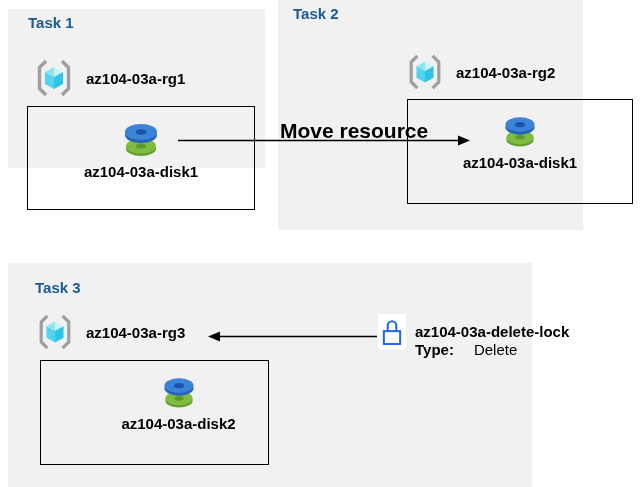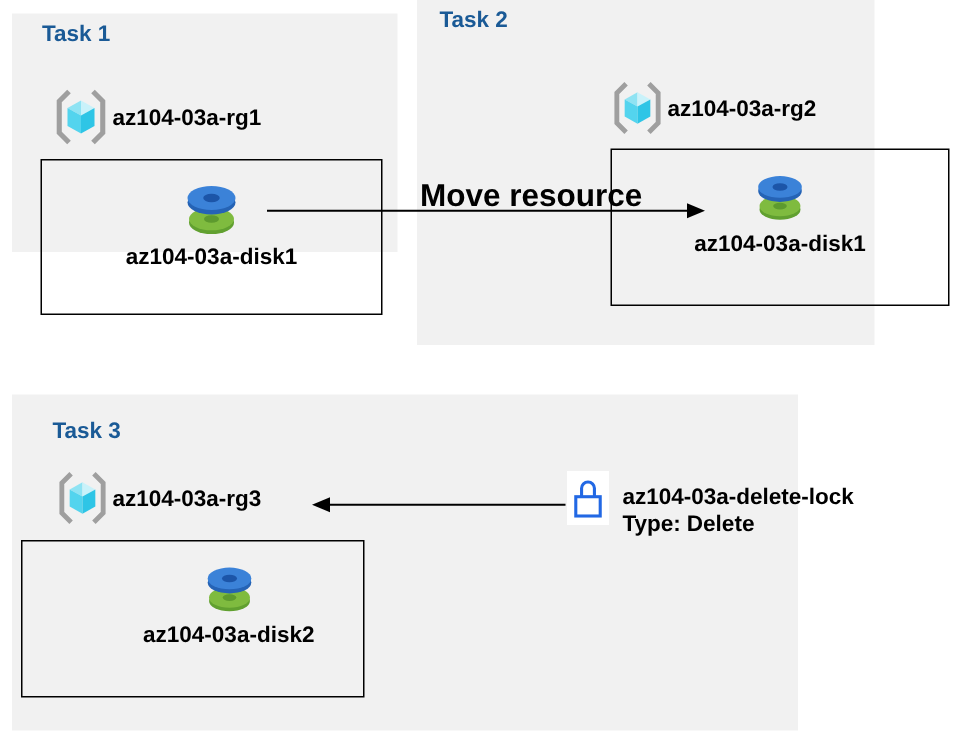--- a/index.html
+++ b/index.html
@@ -12,21 +12,21 @@
   .panel{position:absolute;background:var(--panel_bg,#f1f1f1);}
   #panel-task1{left:8px;top:9px;width:257px;height:159px;}
   #panel-task2{left:278px;top:0px;width:305px;height:230px;}
   #panel-task3{left:8px;top:263px;width:524px;height:224px;}
 
   .task-title{
     position:absolute;font-size:15px;font-weight:bold;
     color:var(--title_blue,#1a5a96);white-space:nowrap;
   }
   .rg-row{
-    position:absolute;display:flex;align-items:center;
+    position:absolute;display:flex;align-items:center;gap:11px;
   }
   .rg-label,.disk-label,.lock-name{
     font-size:15px;font-weight:bold;color:var(--text_black,#000);white-space:nowrap;
   }
   .resource-box{
     position:absolute;border:1px solid var(--box_border,#000);
     box-sizing:border-box;display:flex;flex-direction:column;
     align-items:center;
   }
   .resource-box .disk-icon{margin-top:13px;}
@@ -38,21 +38,21 @@
     color:var(--text_black,#000);white-space:nowrap;
   }
 
   .lock-icon-wrap{
     position:absolute;left:378px;top:314px;width:28px;height:36px;
     background:var(--lock_bg,#fff);display:flex;align-items:center;justify-content:center;
   }
   .lock-text{position:absolute;left:415px;top:323px;line-height:18px;font-size:15px;}
   .lock-type-line{font-size:15px;}
   .lock-type-label{font-weight:bold;}
-  .lock-type-value{font-weight:bold;margin-left:4px;}
+  .lock-type-value{font-weight:normal;margin-left:20px;}
 
   
   .bracket{stroke:var(--bracket_gray,#9f9f9f);stroke-width:3.4;fill:none;}
   .cube-top-left{fill:var(--cube_top_left,#8fe3f3);}
   .cube-top-right{fill:var(--cube_top_right,#c9f2fa);}
   .cube-left{fill:var(--cube_left,#53d4ee);}
   .cube-right{fill:var(--cube_right,#2ec5e6);}
   .disk-blue-side{fill:var(--disk_blue_side,#2563b5);}
   .disk-blue-top{fill:var(--disk_blue_top,#3b82d8);}
   .disk-blue-hole{fill:var(--disk_blue_hole,#1c55a8);}
@@ -130,21 +130,21 @@
       <path class="bracket" d="M13 3 L6.5 9.5 L6.5 30.5 L13 37"></path>
       <path class="bracket" d="M29 3 L35.5 9.5 L35.5 30.5 L29 37"></path>
       <polygon class="cube-top-left" points="21,9 12,14 21,19"></polygon>
       <polygon class="cube-top-right" points="21,9 30,14 21,19"></polygon>
       <polygon class="cube-left" points="12,14 21,19 21,31 12,26"></polygon>
       <polygon class="cube-right" points="30,14 21,19 21,31 30,26"></polygon>
     </svg>
     <span class="rg-label">az104-03a-rg3</span>
   </div>
 
-  <div class="resource-box" style="left:6px;top:97px;width:229px;height:105px;padding-left:48px;">
+  <div class="resource-box" style="left:32px;top:97px;width:229px;height:105px;padding-left:48px;">
     <svg class="disk-icon" width="40" height="36" viewBox="0 0 44 38">
       <ellipse class="disk-green-side" cx="22" cy="28.5" rx="15" ry="7.5"></ellipse>
       <ellipse class="disk-green-top" cx="22" cy="26" rx="15" ry="7.5"></ellipse>
       <ellipse class="disk-green-hole" cx="22" cy="26" rx="5" ry="2.5"></ellipse>
       <ellipse class="disk-blue-side" cx="22" cy="15" rx="16" ry="8"></ellipse>
       <ellipse class="disk-blue-top" cx="22" cy="12" rx="16" ry="8"></ellipse>
       <ellipse class="disk-blue-hole" cx="22" cy="12" rx="5.5" ry="2.8"></ellipse>
     </svg>
     <span class="disk-label">az104-03a-disk2</span>
   </div>

